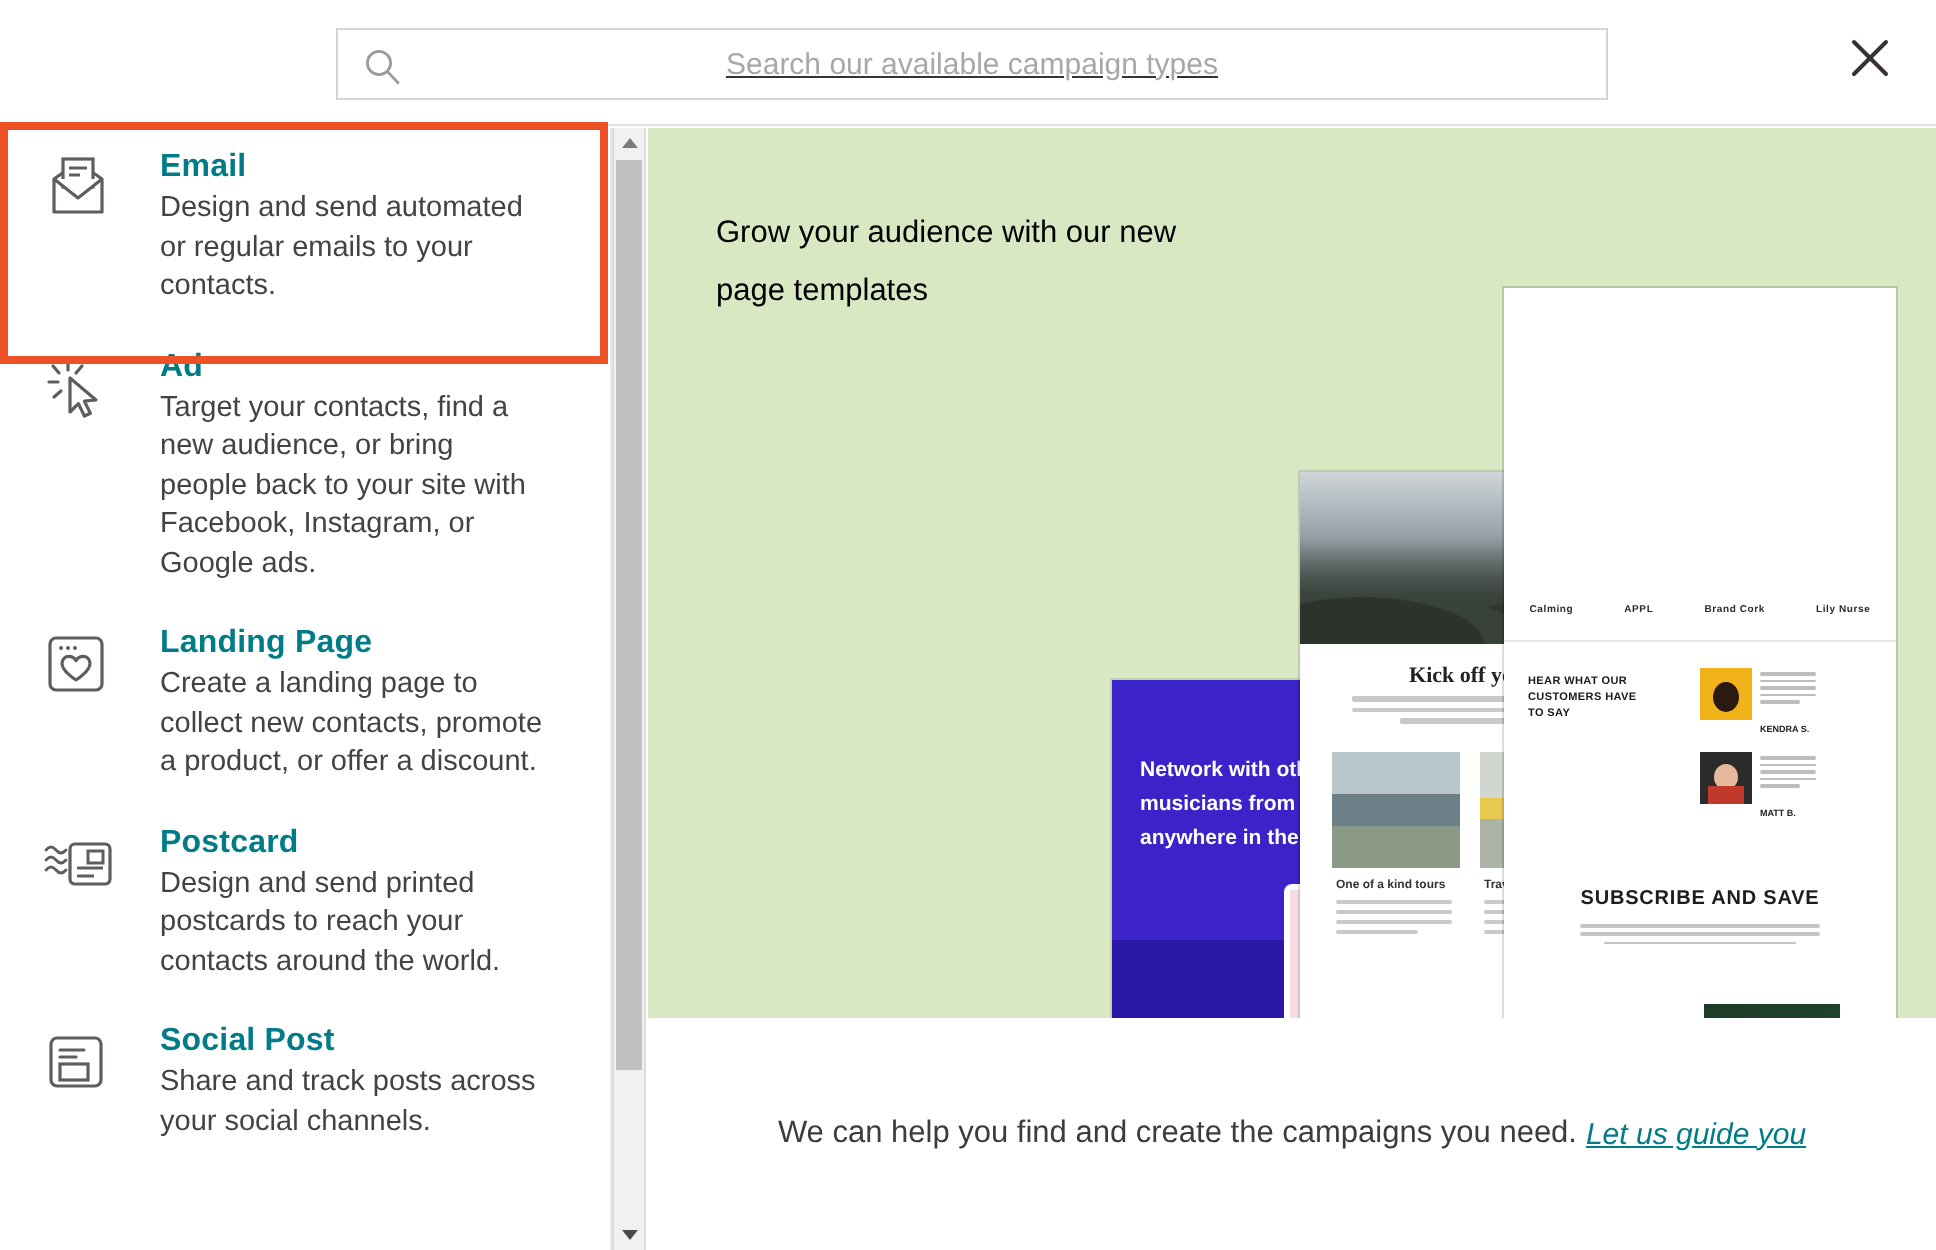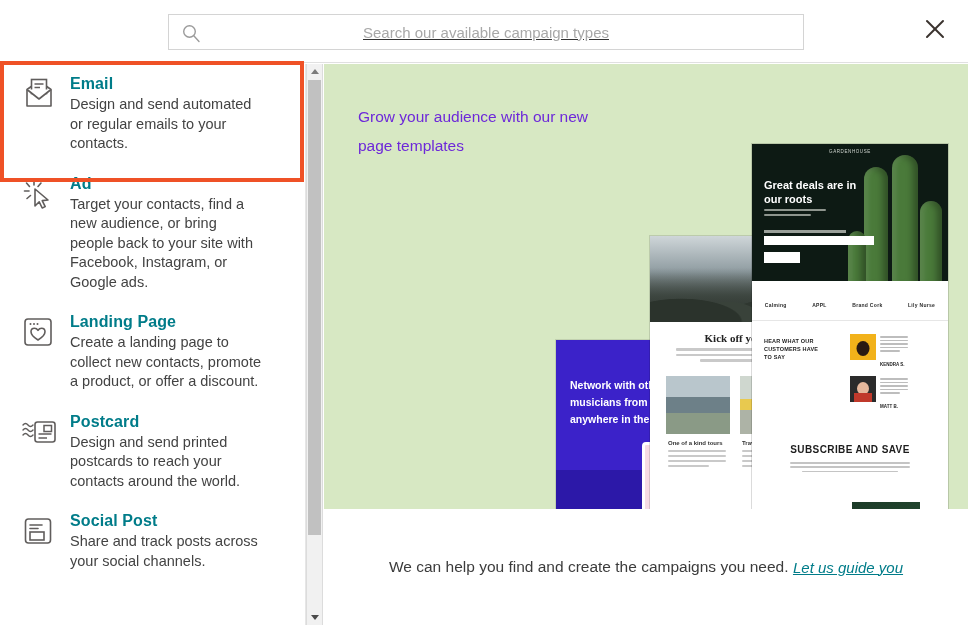--- a/index.html
+++ b/index.html
@@ -80,20 +80,21 @@
     position: relative;
     padding: 0;
     margin: 0;
   }
   .side-item {
     display: flex;
     align-items: flex-start;
     padding: 10px 18px 10px 22px;
     cursor: pointer;
     background: #ffffff;
+    gap: 10px;
   }
   .side-item .icon-box {
     flex: 0 0 auto;
     width: 44px;
     padding-top: 4px;
     color: #605d5c;
   }
   .side-item .txt {
     flex: 1 1 auto;
     padding-left: 4px;
@@ -176,21 +177,21 @@
   }
   .promo-copy {
     position: absolute;
     left: 34px; top: 38px;
     width: 300px;
     z-index: 5;
   }
   .promo-h {
     font-size: 15.5px;
     line-height: 29px;
-    color: #6d28d9;
+    color: #000000;
     margin: 0 0 22px 0;
     max-width: 250px;
   }
   .promo-p {
     font-size: 15.5px;
     line-height: 29px;
     color: #3c3c3c;
     margin: 0 0 22px 0;
     max-width: 300px;
   }
@@ -544,35 +545,20 @@
         <div style="position:absolute;left:92px;top:214px;width:58px;">
           <div class="bar" style="height:2px;"></div>
             <div class="bar" style="height:2px;"></div>
           <div class="bar" style="height:2px;"></div>
             <div class="bar" style="height:2px;width:70%"></div>
         </div>
 
       </div>
 
       <div class="tpl tpl-cac">
-        <div class="cac-hero">
-          <div class="cactus" style="left:112px;height:120px;width:24px;"></div>
-          <div class="cactus" style="left:140px;height:132px;width:26px;"></div>
-          <div class="cactus" style="left:168px;height:86px;width:22px;"></div>
-          <div class="cactus" style="left:96px;height:56px;width:18px;"></div>
-          <div class="cac-logo">GARDENHOUSE</div>
-          <div class="cac-h">Great deals are in our roots</div>
-          <div class="cac-sub">
-            <div class="bar"></div>
-              <div class="bar" style="width:75%"></div>
-          </div>
-          <div class="cac-field"></div>
-          <div class="cac-inp"></div>
-          <div class="cac-btn"></div>
-        </div>
 
         <div class="cac-logos">
           <span>Calming</span>
           <span>APPL</span>
           <span>Brand Cork</span>
           <span>Lily Nurse</span>
         </div>
         <div style="position:absolute;left:0;top:176px;width:196px;height:1px;background:#e6e6e6;"></div>
 
         <div class="cac-test-h">HEAR WHAT OUR CUSTOMERS HAVE TO SAY</div>

